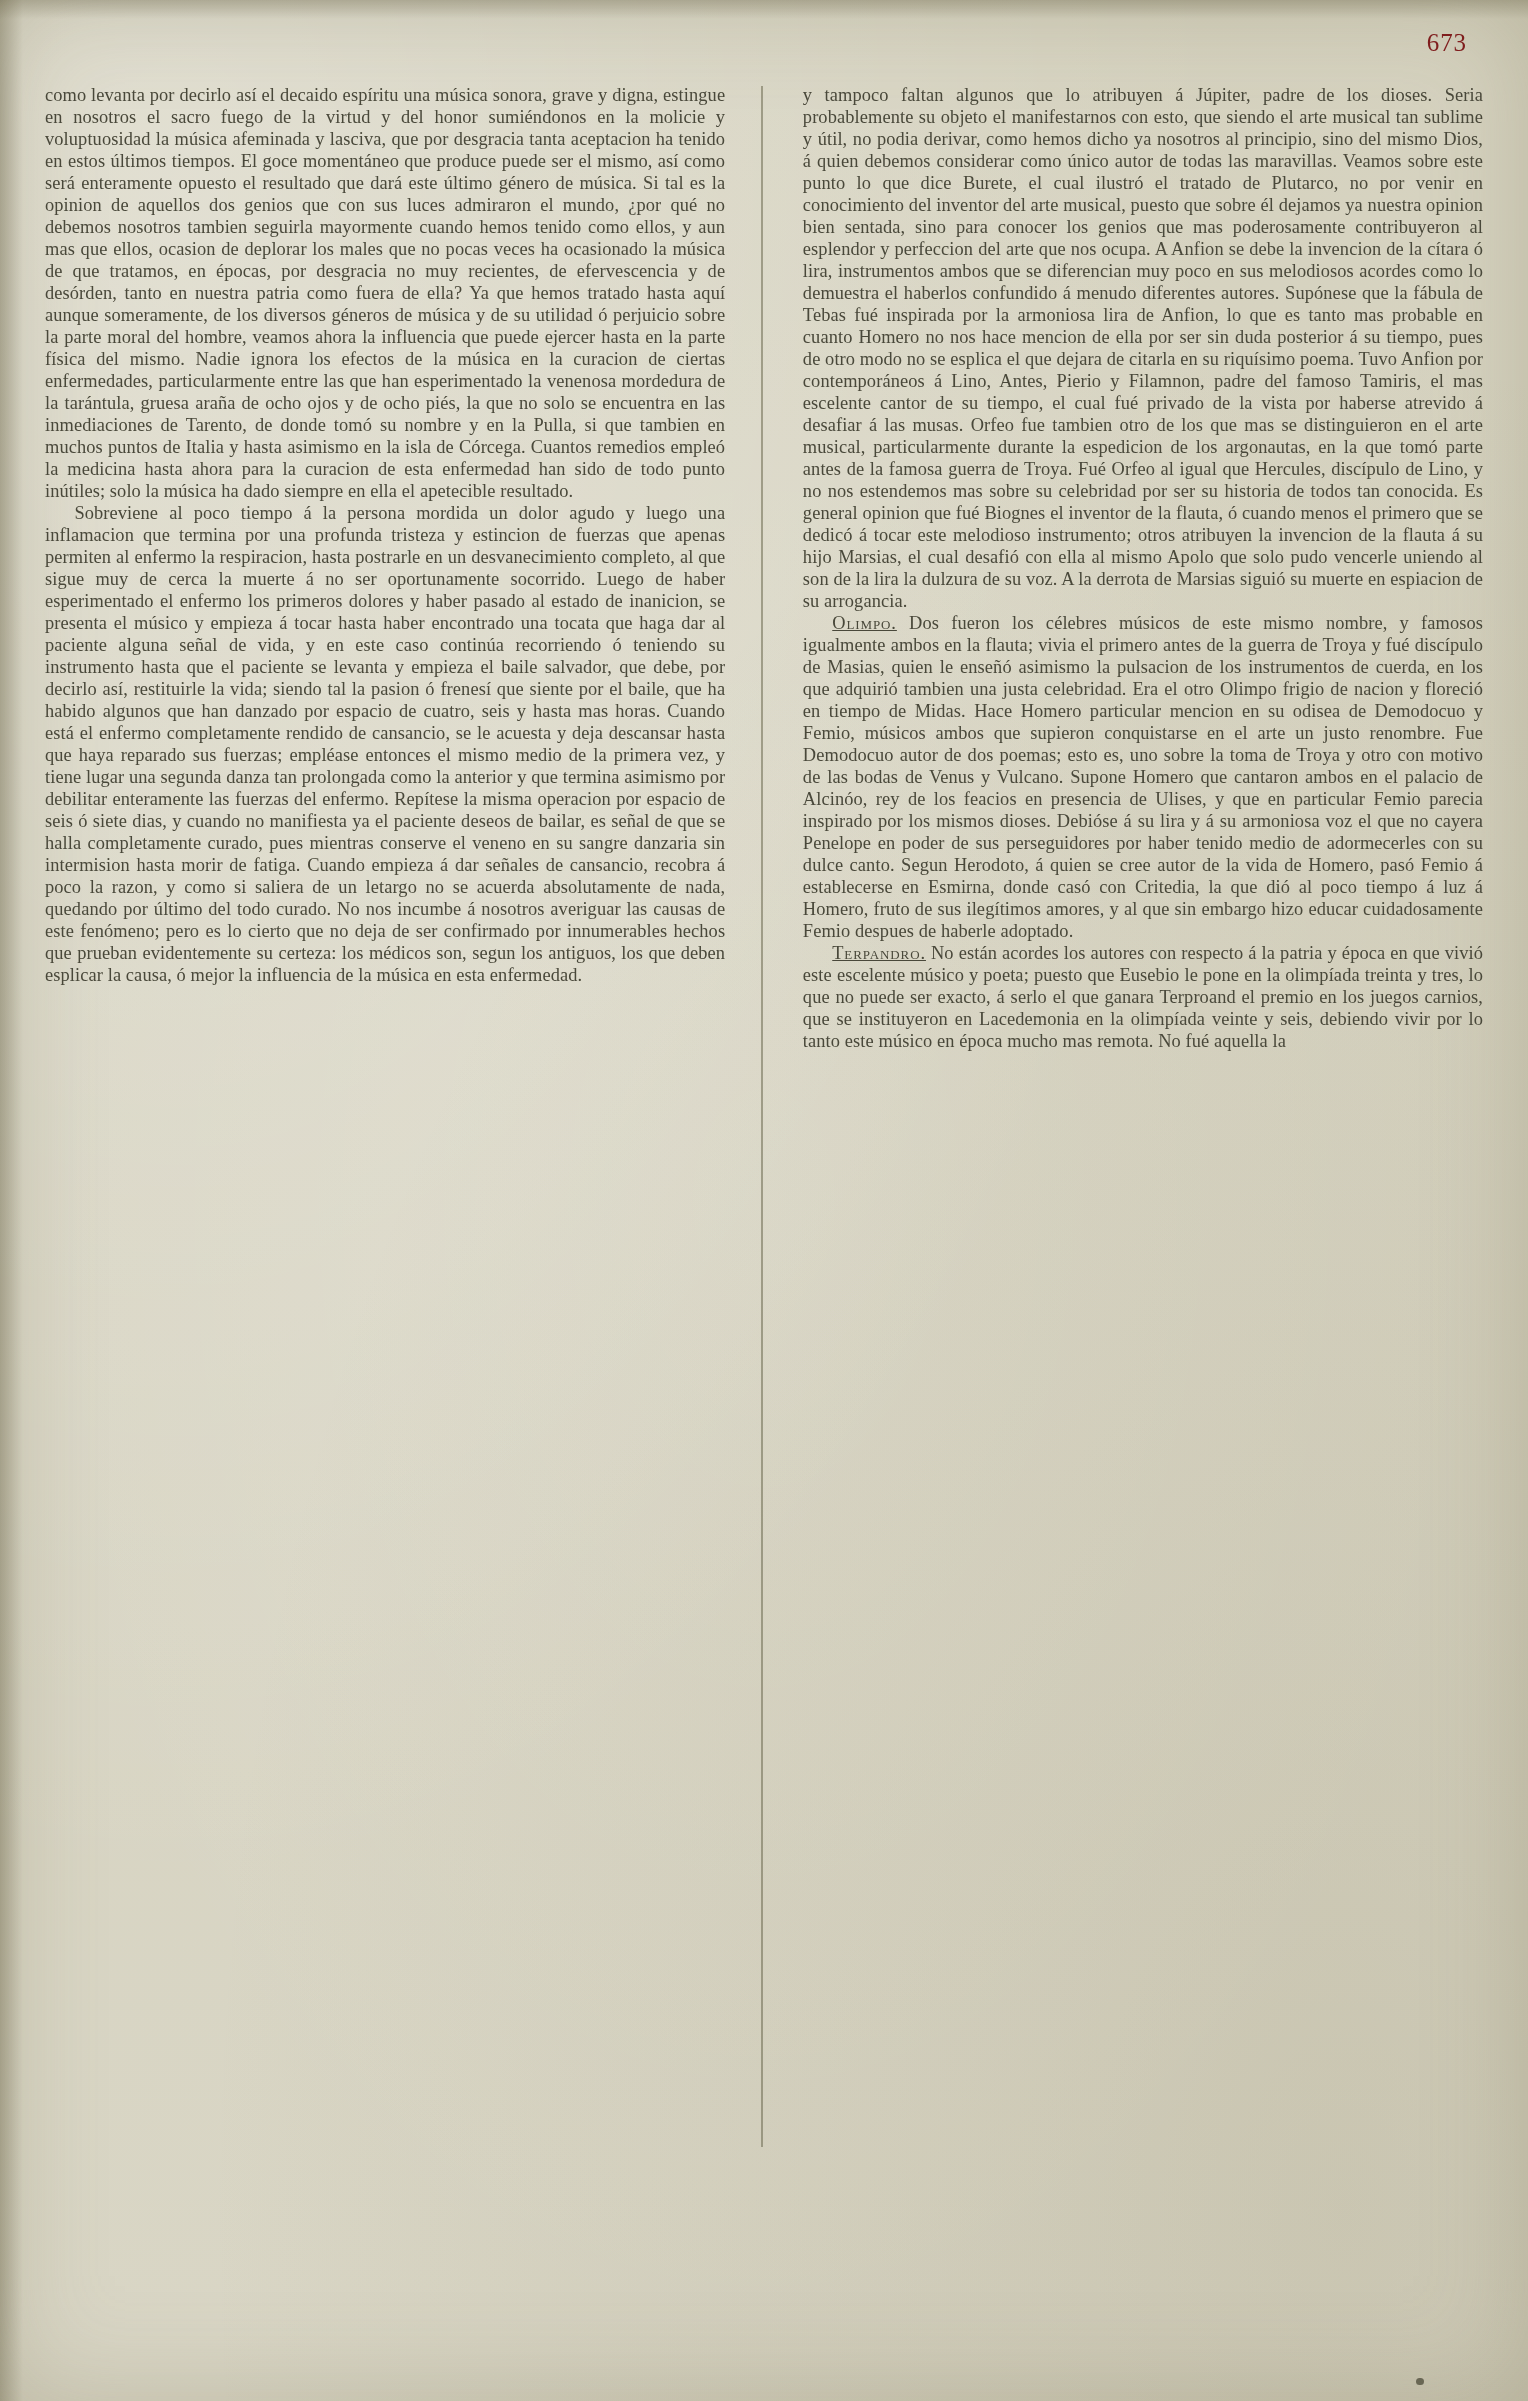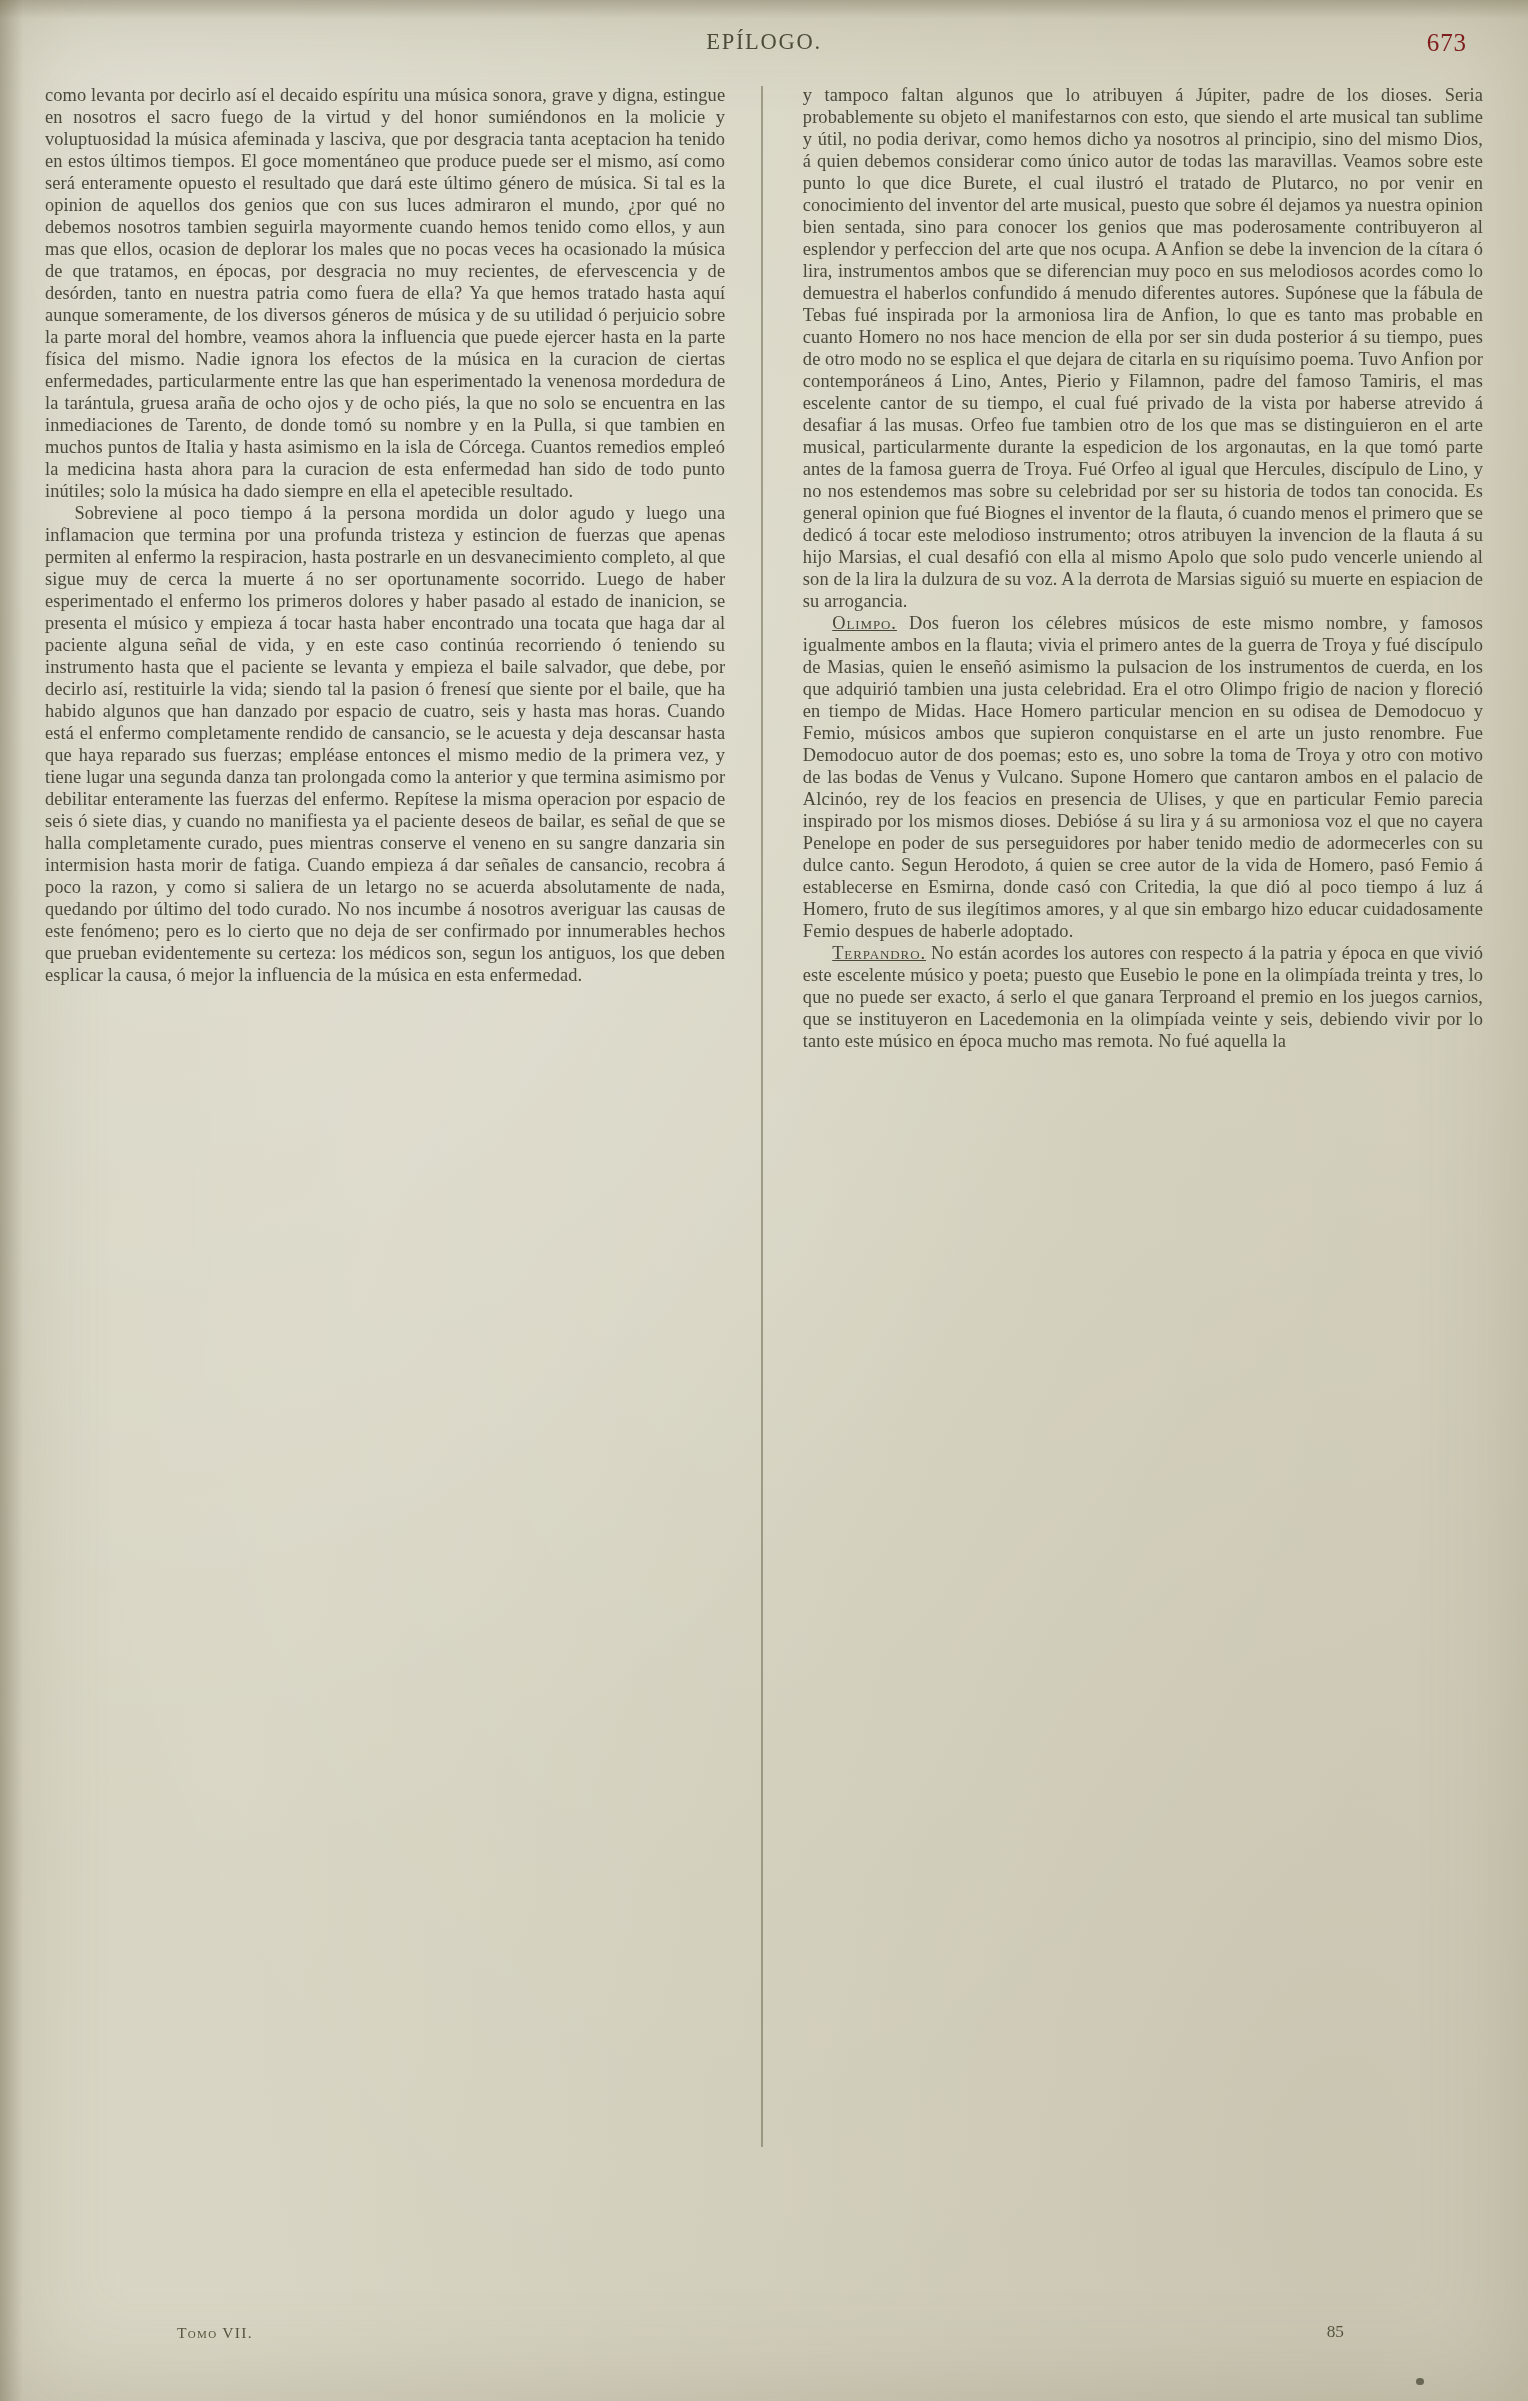--- a/index.html
+++ b/index.html
@@ -162,41 +162,36 @@
 </style>
 </head>
 <body>
 
 <div class="page">
 
   <div class="edge-shadow-left"></div>
   <div class="edge-shadow-top"></div>
 
   <div class="header">
-    <div class="running-head">Epílogo.</div>
     <div class="folio">673</div>
   </div>
 
   <div class="columns">
 
     <div class="col col-left">
       <p class="body">como levanta por decirlo así el decaido espíritu una música sonora, grave y digna, estingue en nosotros el sacro fuego de la virtud y del honor sumiéndonos en la molicie y voluptuosidad la música afeminada y lasciva, que por desgracia tanta aceptacion ha tenido en estos últimos tiempos. El goce momentáneo que produce puede ser el mismo, así como será enteramente opuesto el resultado que dará este último género de música. Si tal es la opinion de aquellos dos genios que con sus luces admiraron el mundo, ¿por qué no debemos nosotros tambien seguirla mayormente cuando hemos tenido como ellos, y aun mas que ellos, ocasion de deplorar los males que no pocas veces ha ocasionado la música de que tratamos, en épocas, por desgracia no muy recientes, de efervescencia y de desórden, tanto en nuestra patria como fuera de ella? Ya que hemos tratado hasta aquí aunque someramente, de los diversos géneros de música y de su utilidad ó perjuicio sobre la parte moral del hombre, veamos ahora la influencia que puede ejercer hasta en la parte física del mismo. Nadie ignora los efectos de la música en la curacion de ciertas enfermedades, particularmente entre las que han esperimentado la venenosa mordedura de la tarántula, gruesa araña de ocho ojos y de ocho piés, la que no solo se encuentra en las inmediaciones de Tarento, de donde tomó su nombre y en la Pulla, si que tambien en muchos puntos de Italia y hasta asimismo en la isla de Córcega. Cuantos remedios empleó la medicina hasta ahora para la curacion de esta enfermedad han sido de todo punto inútiles; solo la música ha dado siempre en ella el apetecible resultado.</p>
       <p class="body indent">Sobreviene al poco tiempo á la persona mordida un dolor agudo y luego una inflamacion que termina por una profunda tristeza y estincion de fuerzas que apenas permiten al enfermo la respiracion, hasta postrarle en un desvanecimiento completo, al que sigue muy de cerca la muerte á no ser oportunamente socorrido. Luego de haber esperimentado el enfermo los primeros dolores y haber pasado al estado de inanicion, se presenta el músico y empieza á tocar hasta haber encontrado una tocata que haga dar al paciente alguna señal de vida, y en este caso continúa recorriendo ó teniendo su instrumento hasta que el paciente se levanta y empieza el baile salvador, que debe, por decirlo así, restituirle la vida; siendo tal la pasion ó frenesí que siente por el baile, que ha habido algunos que han danzado por espacio de cuatro, seis y hasta mas horas. Cuando está el enfermo completamente rendido de cansancio, se le acuesta y deja descansar hasta que haya reparado sus fuerzas; empléase entonces el mismo medio de la primera vez, y tiene lugar una segunda danza tan prolongada como la anterior y que termina asimismo por debilitar enteramente las fuerzas del enfermo. Repítese la misma operacion por espacio de seis ó siete dias, y cuando no manifiesta ya el paciente deseos de bailar, es señal de que se halla completamente curado, pues mientras conserve el veneno en su sangre danzaria sin intermision hasta morir de fatiga. Cuando empieza á dar señales de cansancio, recobra á poco la razon, y como si saliera de un letargo no se acuerda absolutamente de nada, quedando por último del todo curado. No nos incumbe á nosotros averiguar las causas de este fenómeno; pero es lo cierto que no deja de ser confirmado por innumerables hechos que prueban evidentemente su certeza: los médicos son, segun los antiguos, los que deben esplicar la causa, ó mejor la influencia de la música en esta enfermedad.</p>
     </div>
 
     <div class="rule"></div>
 
     <div class="col col-right">
       <p class="body">y tampoco faltan algunos que lo atribuyen á Júpiter, padre de los dioses. Seria probablemente su objeto el manifestarnos con esto, que siendo el arte musical tan sublime y útil, no podia derivar, como hemos dicho ya nosotros al principio, sino del mismo Dios, á quien debemos considerar como único autor de todas las maravillas. Veamos sobre este punto lo que dice Burete, el cual ilustró el tratado de Plutarco, no por venir en conocimiento del inventor del arte musical, puesto que sobre él dejamos ya nuestra opinion bien sentada, sino para conocer los genios que mas poderosamente contribuyeron al esplendor y perfeccion del arte que nos ocupa. A Anfion se debe la invencion de la cítara ó lira, instrumentos ambos que se diferencian muy poco en sus melodiosos acordes como lo demuestra el haberlos confundido á menudo diferentes autores. Supónese que la fábula de Tebas fué inspirada por la armoniosa lira de Anfion, lo que es tanto mas probable en cuanto Homero no nos hace mencion de ella por ser sin duda posterior á su tiempo, pues de otro modo no se esplica el que dejara de citarla en su riquísimo poema. Tuvo Anfion por contemporáneos á Lino, Antes, Pierio y Filamnon, padre del famoso Tamiris, el mas escelente cantor de su tiempo, el cual fué privado de la vista por haberse atrevido á desafiar á las musas. Orfeo fue tambien otro de los que mas se distinguieron en el arte musical, particularmente durante la espedicion de los argonautas, en la que tomó parte antes de la famosa guerra de Troya. Fué Orfeo al igual que Hercules, discípulo de Lino, y no nos estendemos mas sobre su celebridad por ser su historia de todos tan conocida. Es general opinion que fué Biognes el inventor de la flauta, ó cuando menos el primero que se dedicó á tocar este melodioso instrumento; otros atribuyen la invencion de la flauta á su hijo Marsias, el cual desafió con ella al mismo Apolo que solo pudo vencerle uniendo al son de la lira la dulzura de su voz. A la derrota de Marsias siguió su muerte en espiacion de su arrogancia.</p>
       <p class="body indent smallcaps-lead"><span class="smallcaps">Olimpo.</span>   Dos fueron los célebres músicos de este mismo nombre, y famosos igualmente ambos en la flauta; vivia el primero antes de la guerra de Troya y fué discípulo de Masias, quien le enseñó asimismo la pulsacion de los instrumentos de cuerda, en los que adquirió tambien una justa celebridad. Era el otro Olimpo frigio de nacion y floreció en tiempo de Midas. Hace Homero particular mencion en su odisea de Demodocuo y Femio, músicos ambos que supieron conquistarse en el arte un justo renombre. Fue Demodocuo autor de dos poemas; esto es, uno sobre la toma de Troya y otro con motivo de las bodas de Venus y Vulcano. Supone Homero que cantaron ambos en el palacio de Alcinóo, rey de los feacios en presencia de Ulises, y que en particular Femio parecia inspirado por los mismos dioses. Debióse á su lira y á su armoniosa voz el que no cayera Penelope en poder de sus perseguidores por haber tenido medio de adormecerles con su dulce canto. Segun Herodoto, á quien se cree autor de la vida de Homero, pasó Femio á establecerse en Esmirna, donde casó con Critedia, la que dió al poco tiempo á luz á Homero, fruto de sus ilegítimos amores, y al que sin embargo hizo educar cuidadosamente Femio despues de haberle adoptado.</p>
       <p class="body indent smallcaps-lead"><span class="smallcaps">Terpandro.</span>   No están acordes los autores con respecto á la patria y época en que vivió este escelente músico y poeta; puesto que Eusebio le pone en la olimpíada treinta y tres, lo que no puede ser exacto, á serlo el que ganara Terproand el premio en los juegos carnios, que se instituyeron en Lacedemonia en la olimpíada veinte y seis, debiendo vivir por lo tanto este músico en época mucho mas remota. No fué aquella la</p>
     </div>
 
   </div>
 
-  <div class="footer">
-    <div class="tomo">Tomo VII.</div>
-    <div class="signature">85</div>
-  </div>
   <div class="dot-mark"></div>
 
 </div>
 
 
 </body></html>

